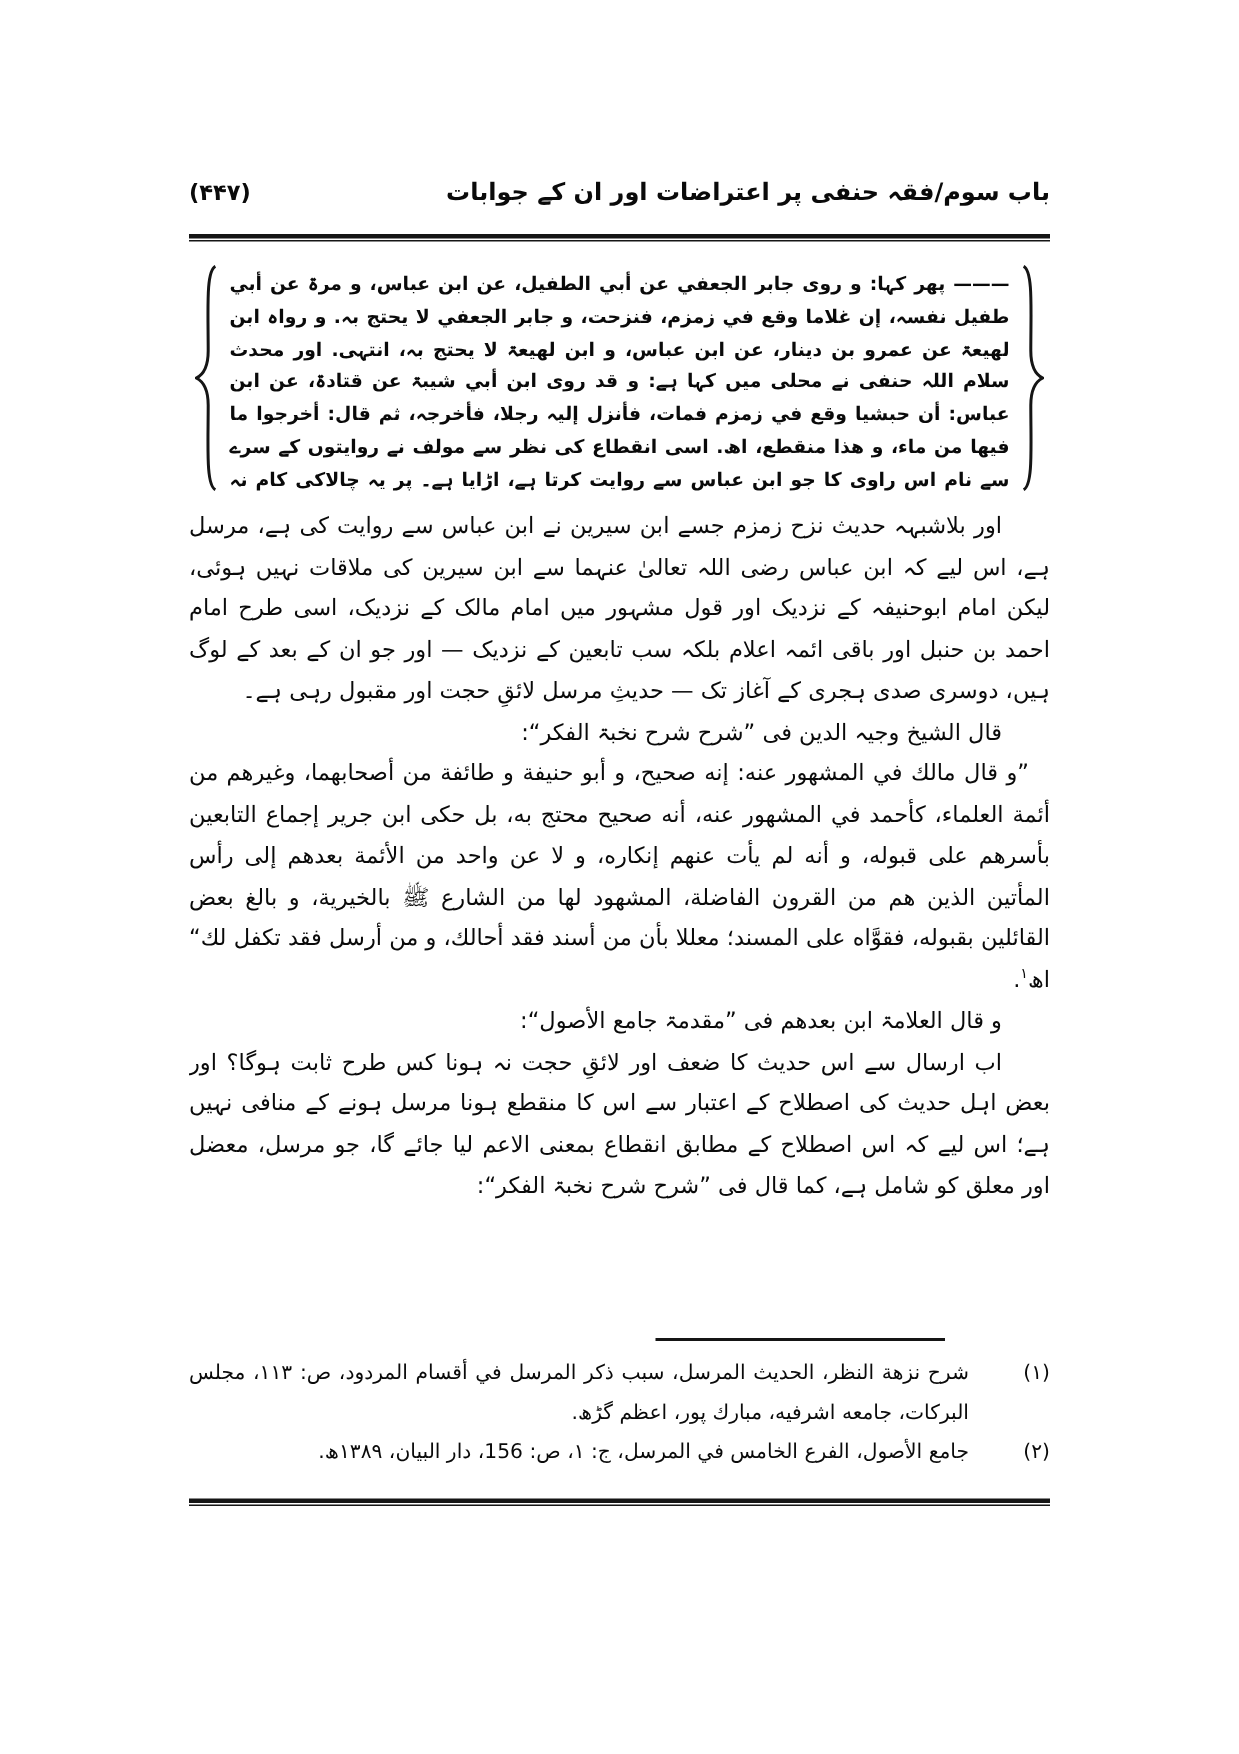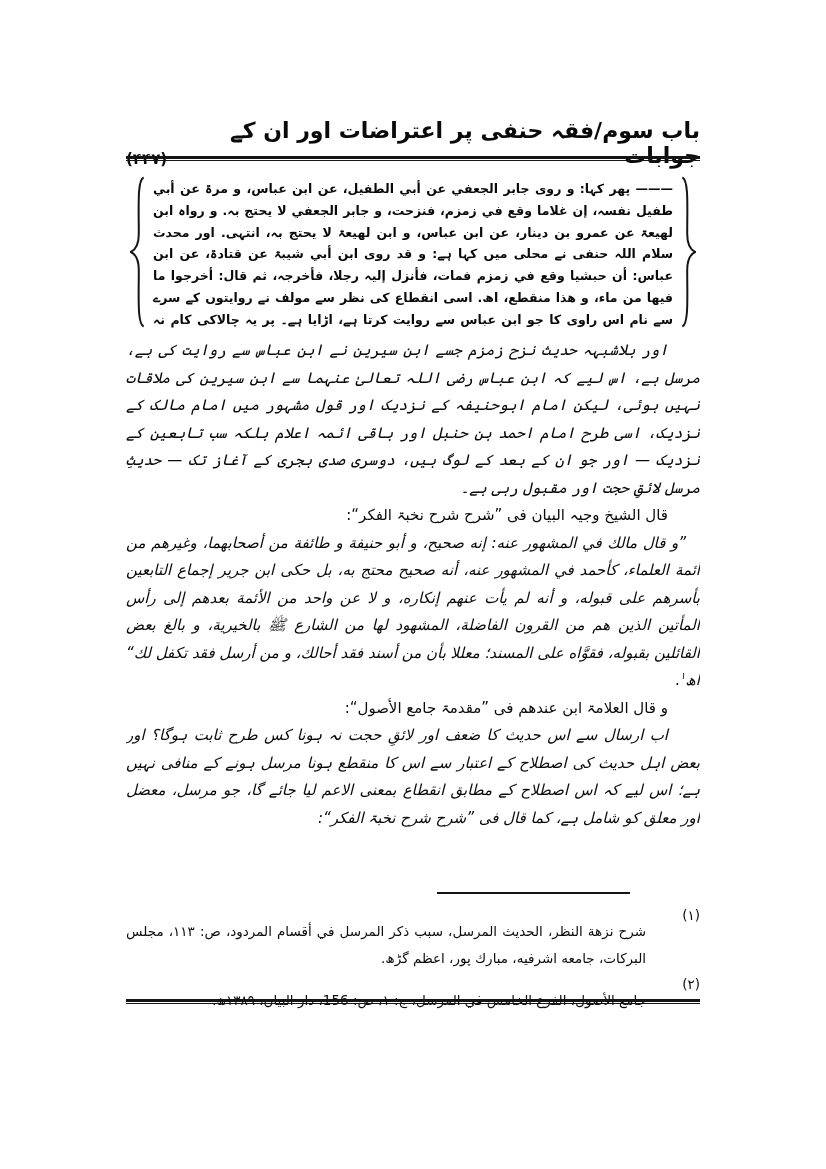--- a/index.html
+++ b/index.html
@@ -12,21 +12,21 @@
     color: #0a0a0a;
     font-family: "DejaVu Sans", sans-serif;
     direction: rtl;
     overflow: hidden;
   }
   
   .header {
     position: absolute; top: 118px; right: 126px; left: 126px;
     display: flex; justify-content: space-between; align-items: flex-end;
   }
-  .header-title { font-size: 22px; font-weight: bold; letter-spacing: -0.2px; }
+  .header-title { font-size: 16px; font-weight: bold; letter-spacing: -0.2px; }
   .page-number { font-size: 15px; font-weight: bold; direction: ltr; }
   
   .double-rule {
     border-top: 3.5px solid #151515;
     border-bottom: 1.7px solid #151515;
     height: 4.5px;
   }
   .rule-top { position: absolute; top: 156px; right: 126px; left: 126px; }
   .rule-bottom { position: absolute; top: 999px; right: 126px; left: 126px; }
   
@@ -43,36 +43,36 @@
     padding: 2px 7px 0 7px;
     overflow: hidden;
   }
   
   .body-text {
     position: absolute; top: 337px; right: 126px; left: 126px; height: 553px;
     font-size: 15px; line-height: 27.5px;
     overflow: hidden;
   }
   .body-text p { margin: 0; }
-  .just { text-align: justify; font-style: italic; }
+  .just { text-align: justify; }
   .indent { text-indent: 32px; }
   .small-indent { text-indent: 14px; }
   sup.fn-ref { font-size: 9.5px; line-height: 0; }
   
   .fn-separator {
     position: absolute; top: 892px; right: 196px;
     width: 193px; border-top: 2px solid #151515;
   }
   .footnotes {
     position: absolute; top: 902px; right: 126px; left: 126px;
     font-size: 13.5px; line-height: 26.5px;
   }
   .fn-row { display: flex; align-items: flex-start; }
   .fn-marker { flex: 0 0 54px; padding-top: 0; }
-  .fn-text { flex: 1 1 auto; text-align: justify; margin-top: 16px; }
+  .fn-text { flex: 1 1 auto; text-align: justify; }
 </style>
 </head>
 <body>
 
 <div class="page">
 
   <div class="header">
     <div class="header-title">باب سوم/فقہ حنفی پر اعتراضات اور ان کے جوابات</div>
     <div class="page-number">(۴۴۷)</div>
   </div>
@@ -84,23 +84,23 @@
       <path d="M17,1 C9,3 11,20 11,38 C11,46 5,49 1,50 C5,51 11,54 11,62 C11,80 9,97 17,99" fill="none" stroke="#151515" stroke-width="2" vector-effect="non-scaling-stroke"></path>
     </svg>
     <div class="quote-text">——— پھر کہا: و روی جابر الجعفي عن أبي الطفیل، عن ابن عباس، و مرۃ عن أبي طفیل نفسہ، إن غلاما وقع في زمزم، فنزحت، و جابر الجعفي لا یحتج بہ. و رواہ ابن لھیعۃ عن عمرو بن دینار، عن ابن عباس، و ابن لھیعۃ لا یحتج بہ، انتہی. اور محدث سلام اللہ حنفی نے محلی میں کہا ہے: و قد روی ابن أبي شیبۃ عن قتادۃ، عن ابن عباس: أن حبشیا وقع في زمزم فمات، فأنزل إلیہ رجلا، فأخرجہ، ثم قال: أخرجوا ما فیھا من ماء، و ھذا منقطع، اھ. اسی انقطاع کی نظر سے مولف نے روایتوں کے سرے سے نام اس راوی کا جو ابن عباس سے روایت کرتا ہے، اڑایا ہے۔ پر یہ چالاکی کام نہ آئی کہ چوری پکڑی گئی۔ (معیار الحق)</div>
     <svg class="brace" viewBox="0 0 20 100" preserveAspectRatio="none">
       <path d="M3,1 C11,3 9,20 9,38 C9,46 15,49 19,50 C15,51 9,54 9,62 C9,80 11,97 3,99" fill="none" stroke="#151515" stroke-width="2" vector-effect="non-scaling-stroke"></path>
     </svg>
   </div>
 
   <div class="body-text">
     <p class="just indent">اور بلاشبہہ حدیث نزح زمزم جسے ابن سیرین نے ابن عباس سے روایت کی ہے، مرسل ہے، اس لیے کہ ابن عباس رضی اللہ تعالیٰ عنہما سے ابن سیرین کی ملاقات نہیں ہوئی، لیکن امام ابوحنیفہ کے نزدیک اور قول مشہور میں امام مالک کے نزدیک، اسی طرح امام احمد بن حنبل اور باقی ائمہ اعلام بلکہ سب تابعین کے نزدیک — اور جو ان کے بعد کے لوگ ہیں، دوسری صدی ہجری کے آغاز تک — حدیثِ مرسل لائقِ حجت اور مقبول رہی ہے۔</p>
-    <p class="indent">قال الشیخ وجیہ البيان فی ”شرح شرح نخبۃ الفکر“:</p>
+    <p class="indent">قال الشیخ وجیہ الدین فی ”شرح شرح نخبۃ الفکر“:</p>
     <p class="just small-indent"><span>”و قال مالك في المشهور عنه: إنه صحيح، و أبو حنيفة و طائفة من أصحابهما، وغيرهم من أئمة العلماء، كأحمد في المشهور عنه، أنه صحيح محتج به، بل حكى ابن جرير إجماع التابعين بأسرهم على قبوله، و أنه لم يأت عنهم إنكاره، و لا عن واحد من الأئمة بعدهم إلى رأس المأتين الذين هم من القرون الفاضلة، المشهود لها من الشارع ﷺ بالخيرية، و بالغ بعض القائلين بقبوله، فقوَّاه على المسند؛ معللا بأن من أسند فقد أحالك، و من أرسل فقد تكفل لك“ اھ</span><sup class="fn-ref">۱</sup><span>.</span></p>
-    <p class="indent">و قال العلامۃ ابن عندهم فی ”مقدمۃ جامع الأصول“:</p>
+    <p class="indent">و قال العلامۃ ابن بعدهم فی ”مقدمۃ جامع الأصول“:</p>
     <p class="just indent">اب ارسال سے اس حدیث کا ضعف اور لائقِ حجت نہ ہونا کس طرح ثابت ہوگا؟ اور بعض اہل حدیث کی اصطلاح کے اعتبار سے اس کا منقطع ہونا مرسل ہونے کے منافی نہیں ہے؛ اس لیے کہ اس اصطلاح کے مطابق انقطاع بمعنی الاعم لیا جائے گا، جو مرسل، معضل اور معلق کو شامل ہے، کما قال فی ”شرح شرح نخبۃ الفکر“:</p>
   </div>
 
   <div class="fn-separator"></div>
 
   <div class="footnotes">
     <div class="fn-row">
       <span class="fn-marker">(۱)</span>
       <span class="fn-text">شرح نزهة النظر، الحديث المرسل، سبب ذكر المرسل في أقسام المردود، ص: ۱۱۳، مجلس البركات، جامعه اشرفيه، مبارك پور، اعظم گڑھ.</span>
     </div>

